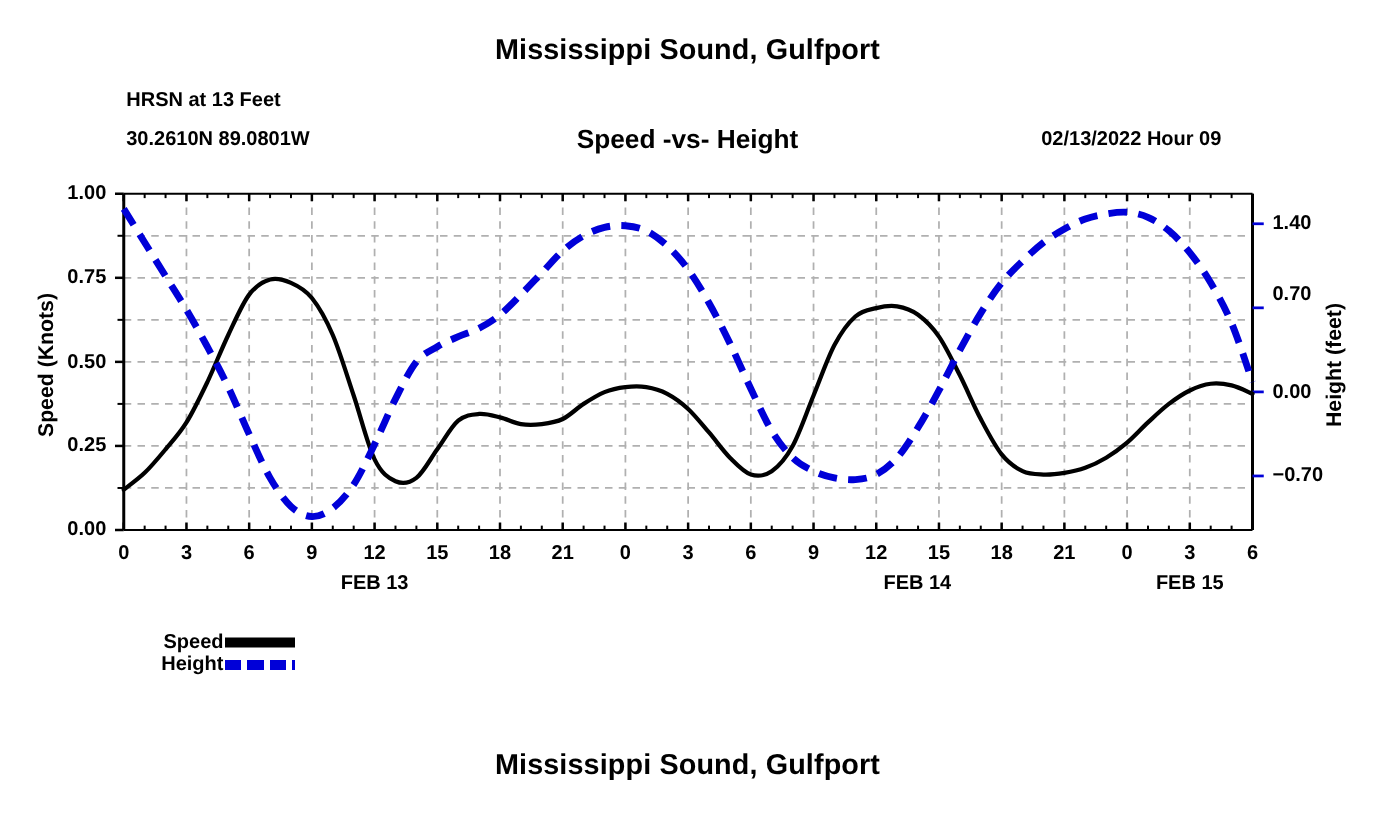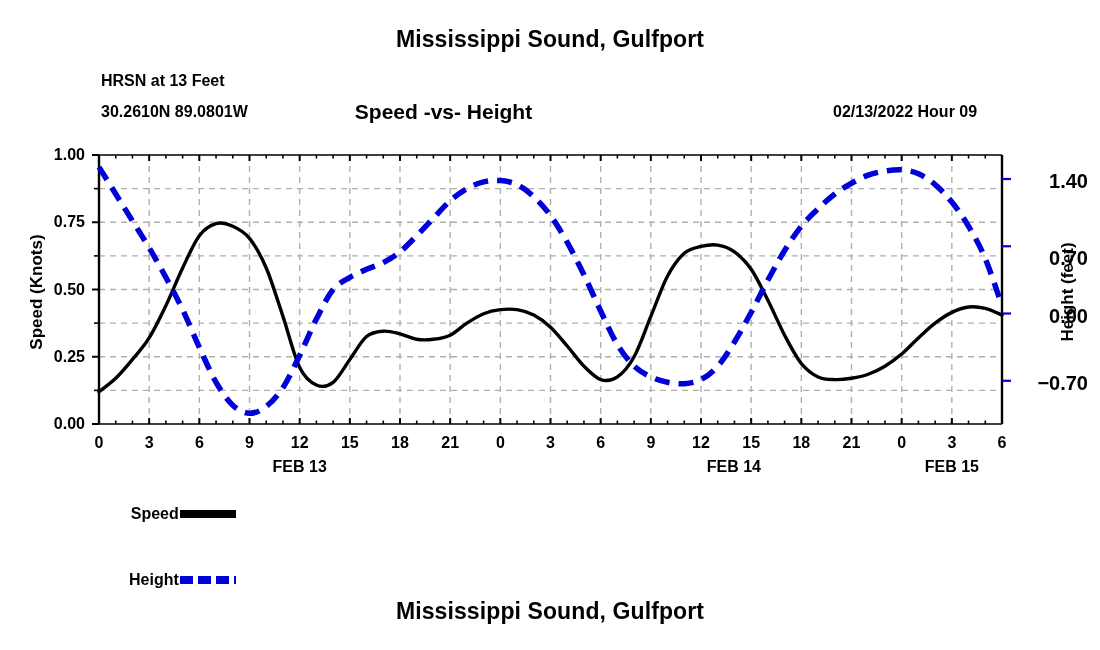--- a/index.html
+++ b/index.html
@@ -35,21 +35,21 @@
   #bottom-title {
     left: 0; top: 598px;
     width: 1100px;
     text-align: center;
     font-size: 23px;
     font-weight: bold;
     letter-spacing: 0.1px;
   }
   #subtitle {
     left: 0; top: 100px;
-    width: 887px;
+    width: 1100px;
     text-align: center;
     font-size: 21px;
     font-weight: bold;
   }
   #station-line1 {
     left: 101px; top: 72px;
     font-size: 16px;
     font-weight: bold;
     white-space: nowrap;
   }
@@ -94,23 +94,23 @@
 
   
   .ytick-left {
     font-size: 16px;
     font-weight: bold;
     text-align: right;
     width: 60px;
     transform: translateY(-9px);
   }
   .ytick-right {
-    font-size: 20px;
-    font-weight: bold;
-    text-align: right;
+    font-size: 16px;
+    font-weight: bold;
+    text-align: left;
     width: 70px;
     transform: translateY(-9px);
   }
   .xtick {
     font-size: 16px;
     font-weight: bold;
     text-align: center;
     width: 40px;
     transform: translateX(-20px);
   }
@@ -128,21 +128,21 @@
     display: flex;
     align-items: flex-end;
     font-size: 16px;
     font-weight: bold;
     flex-direction: column;
   }
   .legend-entry {
     display: flex;
     align-items: center;
   }
-  .legend-entry + .legend-entry { margin-left: 28px; margin-top: 48px; }
+  .legend-entry + .legend-entry { margin-left: 28px; }
   .legend-text { margin-right: 1px; }
   .legend-swatch {
     width: 56px;
     height: 8px;
     display: inline-block;
   }
   .legend-swatch.solid { background: #000000; }
   .legend-swatch.dashed {
     background: repeating-linear-gradient(
       to right,
@@ -337,21 +337,21 @@
     </svg>
 
   <div class="abs" id="tick-layer" style="left:0; top:0; width:1100px; height:650px;">
       <div class="abs ytick-left" style="left: 25px; top: 424px;">0.00</div>
       <div class="abs ytick-left" style="left: 25px; top: 356.75px;">0.25</div>
       <div class="abs ytick-left" style="left: 25px; top: 289.5px;">0.50</div>
       <div class="abs ytick-left" style="left: 25px; top: 222.25px;">0.75</div>
       <div class="abs ytick-left" style="left: 25px; top: 155px;">1.00</div>
       <div class="abs ytick-right" style="left: 1018px; top: 380.768px;">−0.70</div>
       <div class="abs ytick-right" style="left: 1018px; top: 313.518px;">0.00</div>
-      <div class="abs ytick-right" style="left: 1018px; top: 256px;">0.70</div>
+      <div class="abs ytick-right" style="left: 1018px; top: 236px;">0.70</div>
       <div class="abs ytick-right" style="left: 1018px; top: 179.018px;">1.40</div>
       <div class="abs xtick" style="left: 99px; top: 434px;">0</div>
       <div class="abs xtick" style="left: 149.167px; top: 434px;">3</div>
       <div class="abs xtick" style="left: 199.333px; top: 434px;">6</div>
       <div class="abs xtick" style="left: 249.5px; top: 434px;">9</div>
       <div class="abs xtick" style="left: 299.667px; top: 434px;">12</div>
       <div class="abs xtick" style="left: 349.833px; top: 434px;">15</div>
       <div class="abs xtick" style="left: 400px; top: 434px;">18</div>
       <div class="abs xtick" style="left: 450.167px; top: 434px;">21</div>
       <div class="abs xtick" style="left: 500.333px; top: 434px;">0</div>

